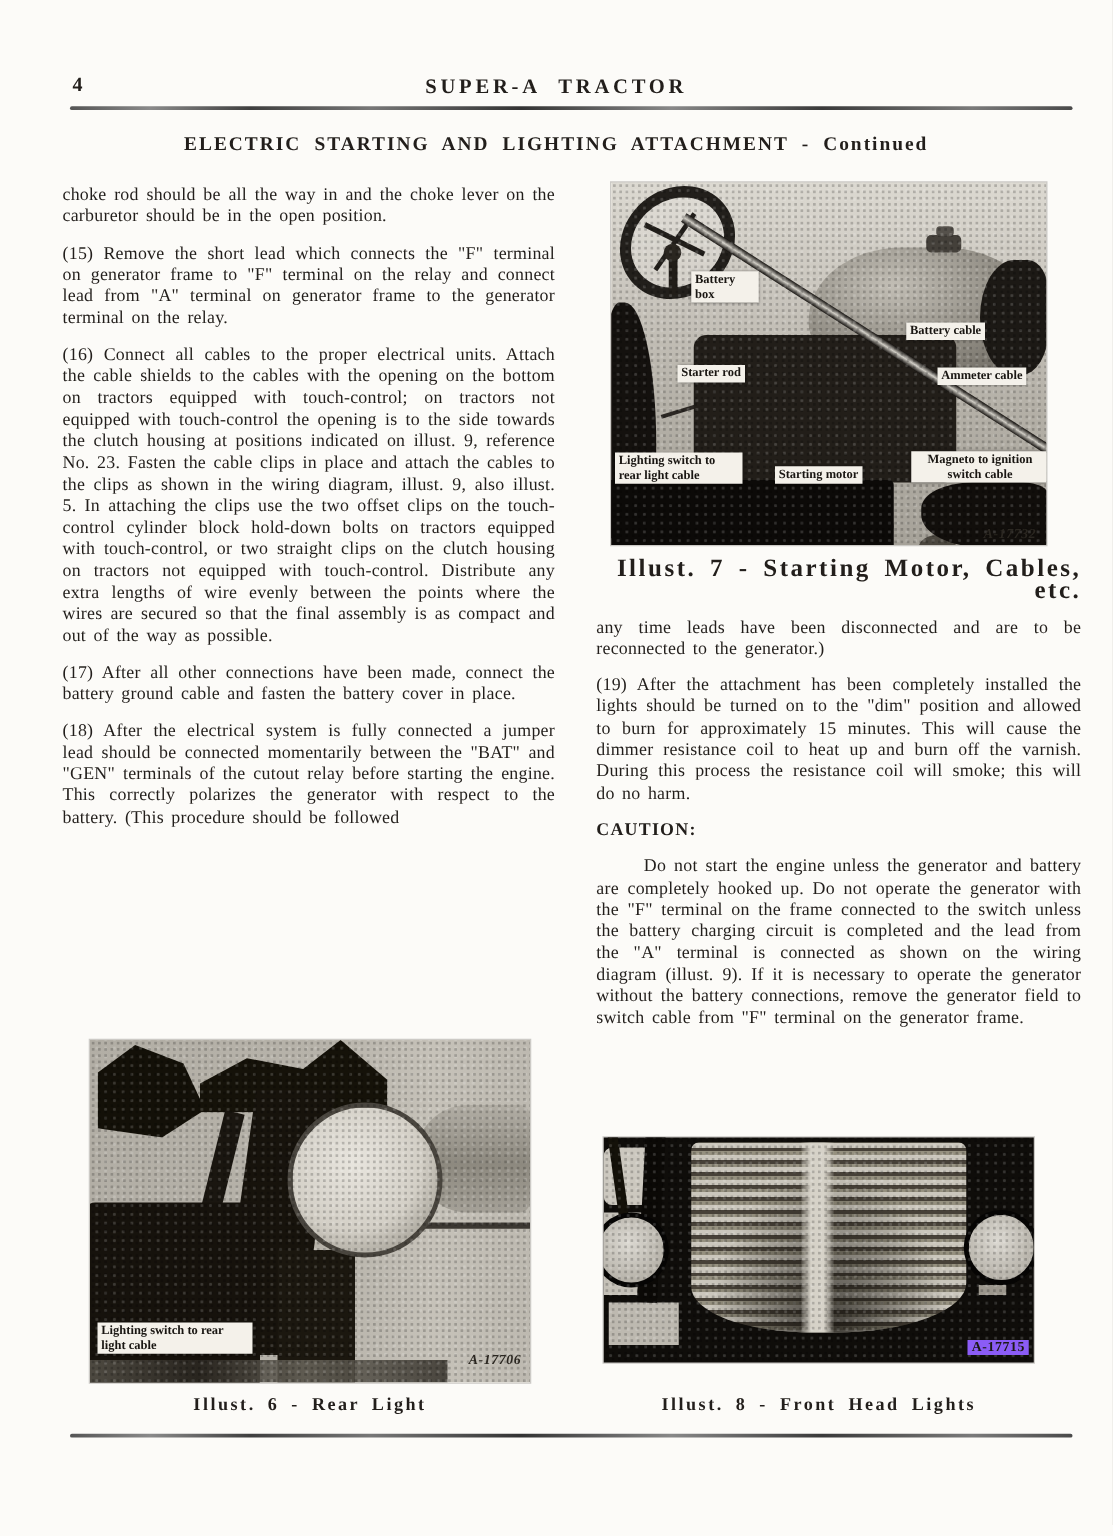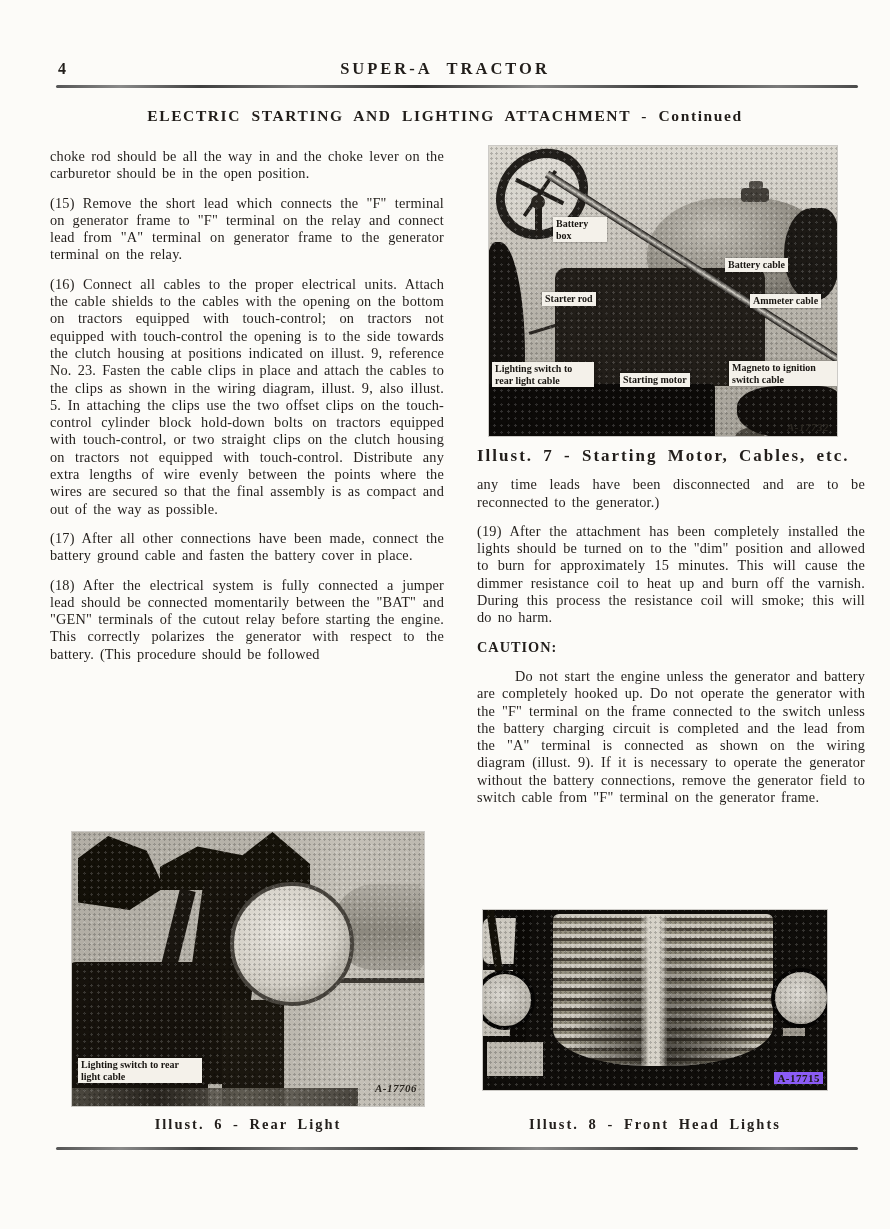--- a/index.html
+++ b/index.html
@@ -16,21 +16,21 @@
     background:linear-gradient(90deg,#555 0%,#8a8a8a 8%,#3f3f3f 18%,#777 30%,#333 45%,#888 60%,#3a3a3a 75%,#7a7a7a 90%,#4a4a4a 100%);}
   .rule.top{top:85px;} .rule.bottom{top:1147px;}
   .sectiontitle{position:absolute; left:0; right:0; top:107px; text-align:center;
     font-size:15.5px; font-weight:bold; letter-spacing:1.6px; word-spacing:5px;}
   
   .col{position:absolute; font-size:14.3px; line-height:17.3px; text-align:justify;
     word-spacing:2.2px; letter-spacing:.2px;}
   .col p{margin:0 0 12px 0;}
   #leftcol{left:50px; top:148px; width:394px;}
   #rightcol{left:477px; top:447px; width:388px;}
-  .figcap{font-size:17px; font-weight:bold; text-align:left; letter-spacing:2px;
+  .figcap{font-size:20px; font-weight:bold; text-align:right; letter-spacing:2px;
     word-spacing:4px; margin:0 0 17px 0;}
   .caution-h{font-weight:bold; letter-spacing:1px; margin:2px 0 14px 0;}
   .indent1{text-indent:38px;}
   
   .photo{position:absolute; overflow:hidden; box-shadow:0 0 0 1px rgba(60,55,48,.25);}
   .photo *{position:absolute;}
   .grain::after{content:""; position:absolute; inset:0; pointer-events:none; z-index:4;
     background-image:radial-gradient(rgba(0,0,0,.20) 1px, transparent 1.3px),
                      radial-gradient(rgba(255,255,255,.16) 1px, transparent 1.4px);
     background-size:5px 5px,7px 7px; background-position:0 0,2px 3px;}
@@ -151,21 +151,21 @@
       <div class="hi2"></div>
     </div>
     <div class="bandB"></div>
     <div class="blobR"></div>
     <span class="plabel" style="left:64px;top:71px;width:48px;">Battery box</span>
     <span class="plabel" style="left:236px;top:112px;white-space:nowrap;">Battery cable</span>
     <span class="plabel" style="left:53px;top:146px;white-space:nowrap;">Starter rod</span>
     <span class="plabel" style="left:261px;top:148px;white-space:nowrap;">Ammeter cable</span>
     <span class="plabel" style="left:3px;top:216px;width:96px;">Lighting switch to rear light cable</span>
     <span class="plabel" style="left:131px;top:227px;white-space:nowrap;">Starting motor</span>
-    <span class="plabel" style="left:240px;top:215px;width:104px;">Magneto to ignition switch cable</span>
+    <span class="plabel" style="left:240px;top:215px;width:104px;text-align:center;">Magneto to ignition switch cable</span>
     <span class="pcode" style="right:8px;bottom:3px;">A-17732</span>
   </div>
 
   <div class="col" id="rightcol">
     <p class="figcap">Illust. 7 - Starting Motor, Cables, etc.</p>
     <p>any time leads have been disconnected and are to be reconnected to the generator.)</p>
     <p>(19) After the attachment has been completely installed the lights should be turned on to the "dim" position and allowed to burn for approximately 15 minutes.  This will cause the dimmer resistance coil to heat up and burn off the varnish.  During this process the resistance coil will smoke; this will do no harm.</p>
     <p class="caution-h">CAUTION:</p>
     <p class="indent1">Do not start the engine unless the generator and battery are completely hooked up. Do not operate the generator with the "F" terminal on the frame connected to the switch unless the battery charging circuit is completed and the lead from the "A" terminal is connected as shown on the wiring diagram (illust. 9).  If it is necessary to operate the generator without the battery connections, remove the generator field to switch cable from "F" terminal on the generator frame.</p>
   </div>

